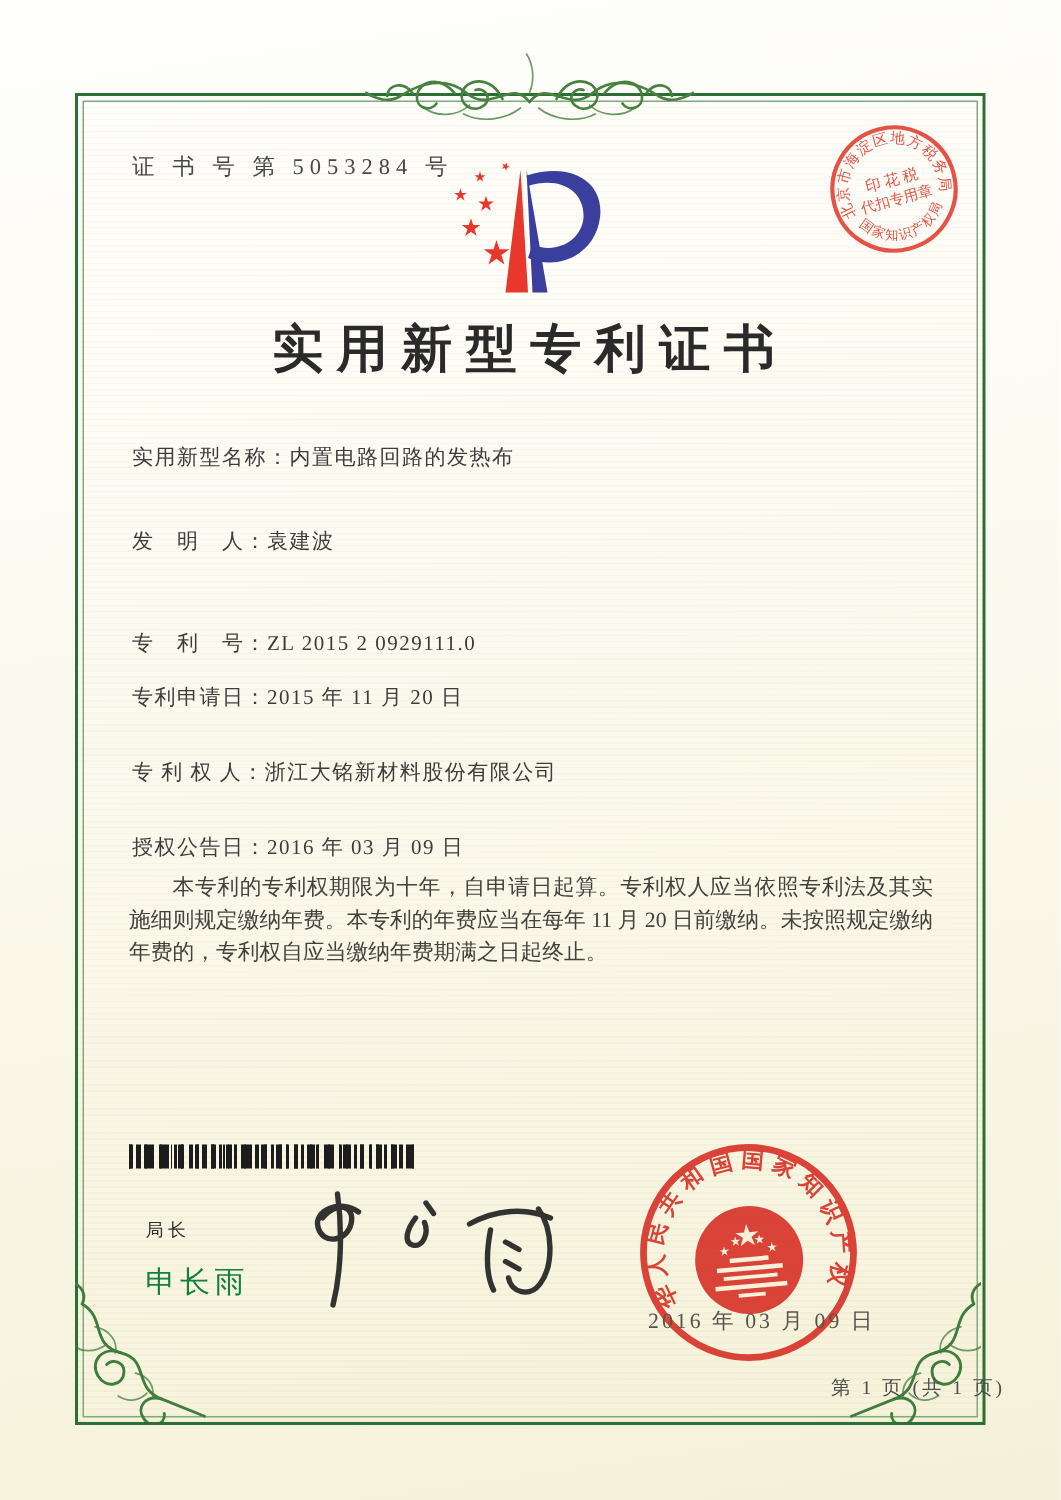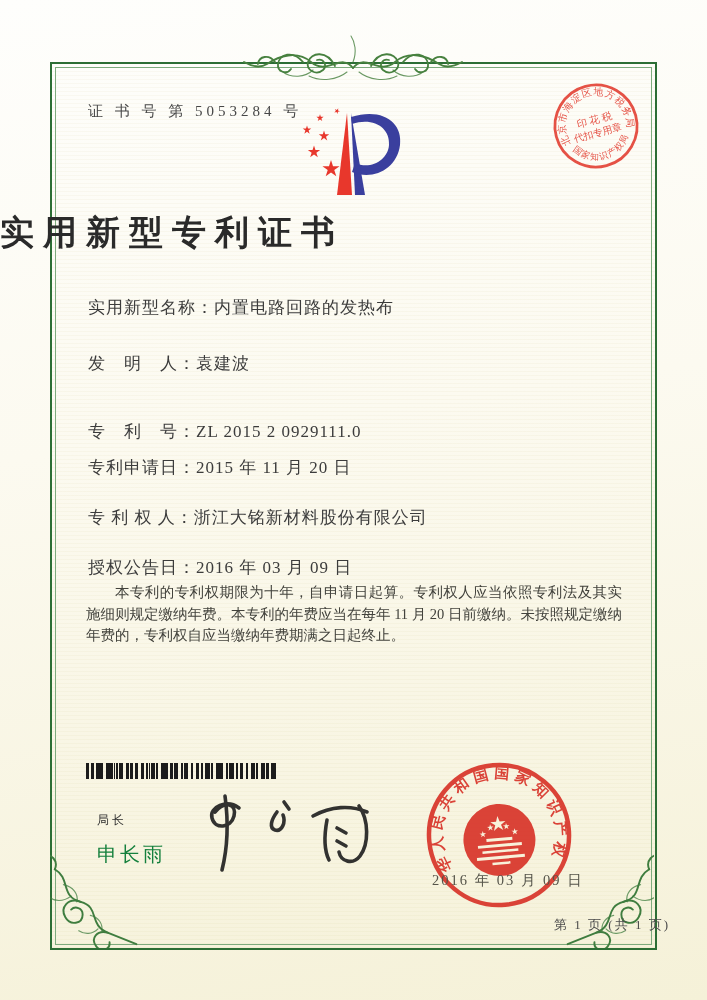--- a/index.html
+++ b/index.html
@@ -11,23 +11,23 @@
   }
   .abs{position:absolute;}
   
   .frame{
     position:absolute;left:50px;top:62px;width:603px;height:884px;
     border:2px solid #2c6e35;
     background:repeating-linear-gradient(0deg,rgba(170,160,70,0.05) 0 1px,rgba(0,0,0,0) 1px 4px);
   }
   .frame-inner{position:absolute;inset:3px;border:1px solid #7dab7d;}
   .cert-number{left:88px;top:102px;font-size:15px;letter-spacing:4px;color:#474747;}
-  .title{left:0;top:210px;width:707px;text-align:left;font-size:34px;font-weight:700;
+  .title{left:0;top:210px;width:707px;text-align:center;font-size:34px;font-weight:700;
          letter-spacing:9px;color:#2a2a2a;font-family:Liberation Mono, monospace;}
-  .field-row{left:88px;font-size:17px;letter-spacing:1px;color:#3c3c3c;white-space:nowrap;}
+  .field-row{left:88px;font-size:14px;letter-spacing:1px;color:#3c3c3c;white-space:nowrap;}
   .paragraphs{left:86px;top:582px;width:536px;font-size:14.5px;line-height:21.5px;
               text-align:justify;color:#42423c;}
   .paragraphs p{margin:0;text-indent:2em;}
   .barcode{
     left:86px;top:763px;width:190px;height:16px;
     background:
       repeating-linear-gradient(90deg,#1c1c1c 0 2px,rgba(0,0,0,0) 2px 5px),
       repeating-linear-gradient(90deg,#1c1c1c 0 3px,rgba(0,0,0,0) 3px 11px),
       repeating-linear-gradient(90deg,#1c1c1c 0 1px,rgba(0,0,0,0) 1px 7px);
   }

